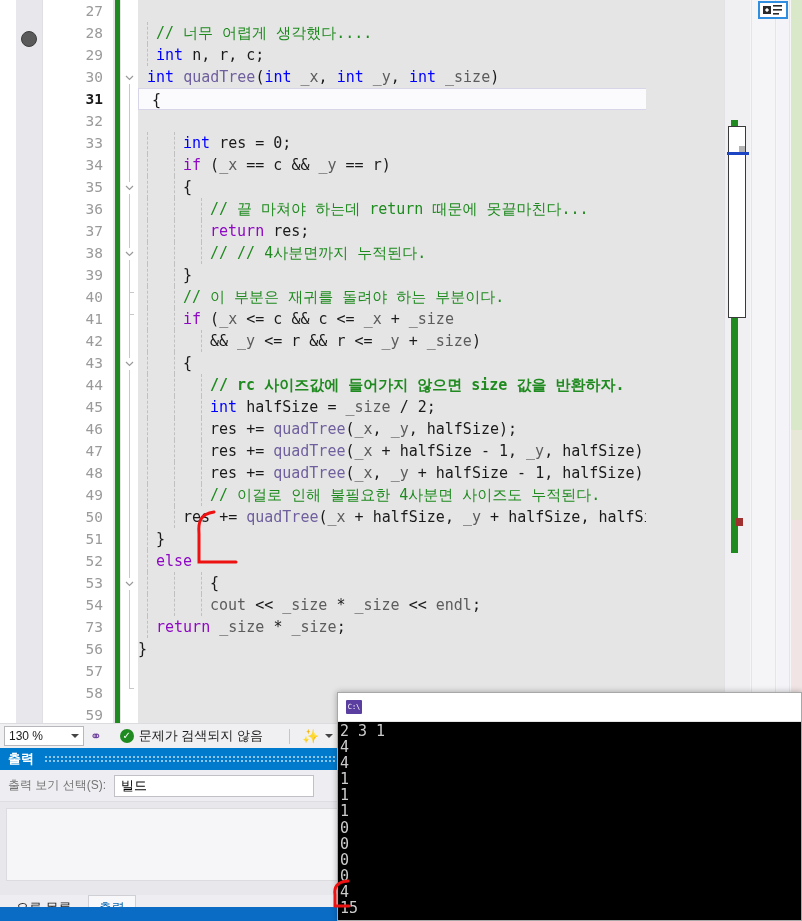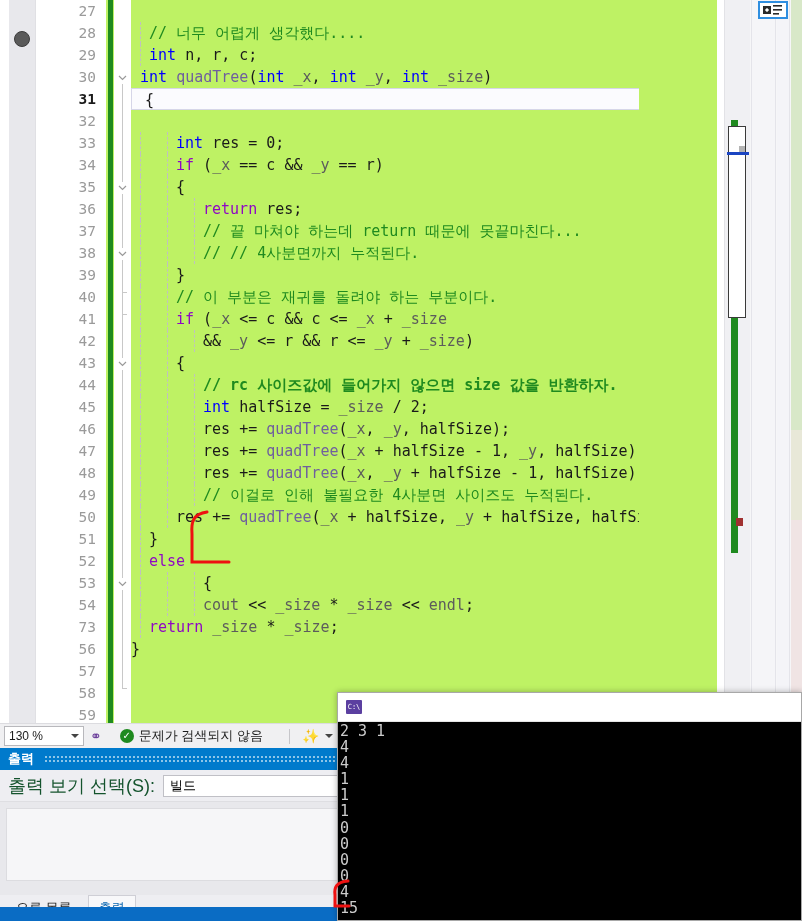--- a/index.html
+++ b/index.html
@@ -7,22 +7,22 @@
     margin: 0; padding: 0;
     width: 802px; height: 921px;
     overflow: hidden;
     background: #ffffff;
     font-family: "Liberation Sans", sans-serif;
   }
   #root { position: relative; width: 802px; height: 921px; }
 
   
   #editor-area {
-    position: absolute; left: 9px; top: 0; width: 708px; height: 723px;
-    background: #bef264;
+    position: absolute; left: 16px; top: 0; width: 708px; height: 723px;
+    background: #e5e5e5;
   }
 
   
   .glyph-margin {
     position: absolute; left: 0; top: 0; width: 27px; height: 723px;
     background: #e8e8ec; border-right: 1px solid #e0e0e4;
   }
   .breakpoint-dot {
     position: absolute; left: 5px; top: 31px;
     width: 16px; height: 16px; border-radius: 50%;
@@ -205,21 +205,21 @@
   }
   .out-dots {
     flex: 1; height: 8px;
     background-image: radial-gradient(#8ec5e8 0.8px, transparent 0.9px);
     background-size: 4px 4px;
   }
   .out-toolbar {
     position: absolute; left: 0; top: 22px; width: 802px; height: 31px;
     background: #eeeef2; display: flex; align-items: center;
   }
-  .out-label { font-size: 18px; padding-left: 8px; color: #14532d; }
+  .out-label { font-size: 12px; padding-left: 8px; color: #737373; }
   .out-select {
     margin-left: 8px; width: 200px; height: 22px;
     background: #ffffff; border: 1px solid #c0c0c6;
     font-size: 13px; display: flex; align-items: center; padding-left: 6px;
   }
   .out-body {
     position: absolute; left: 0; top: 53px; width: 802px; height: 102px;
     background: #e8e8ec; border-top: 1px solid #dedee2;
   }
   .out-body-inner {
@@ -367,22 +367,22 @@
     <div class="code-surface" id="code-surface">
         <div class="code-line"><span style="padding-left: 0px;"></span></div>
         <div class="code-line"><span class="ig" style="left: 26px;"></span><span style="padding-left: 18px;"><span class="cmt">// 너무 어렵게 생각했다....</span></span></div>
         <div class="code-line"><span class="ig" style="left: 26px;"></span><span style="padding-left: 18px;"><span class="kw">int</span><span class="op"> </span><span class="pln">n</span><span class="op">,</span><span class="op"> </span><span class="pln">r</span><span class="op">,</span><span class="op"> </span><span class="pln">c</span><span class="op">;</span></span></div>
         <div class="code-line"><span style="padding-left: 9px;"><span class="kw">int</span><span class="op"> </span><span class="fn">quadTree</span><span class="op">(</span><span class="kw">int</span><span class="op"> </span><span class="var">_x</span><span class="op">,</span><span class="op"> </span><span class="kw">int</span><span class="op"> </span><span class="var">_y</span><span class="op">,</span><span class="op"> </span><span class="kw">int</span><span class="op"> </span><span class="var">_size</span><span class="op">)</span></span></div>
         <div class="code-line current-line"><span style="padding-left: 9px; margin-left: 4px;"><span class="op">{</span></span></div>
         <div class="code-line"><span style="padding-left: 0px;"></span></div>
         <div class="code-line"><span class="ig" style="left: 26px;"></span><span class="ig" style="left: 53px;"></span><span style="padding-left: 45px;"><span class="kw">int</span><span class="op"> </span><span class="pln">res</span><span class="op"> </span><span class="op">=</span><span class="op"> </span><span class="num">0</span><span class="op">;</span></span></div>
         <div class="code-line"><span class="ig" style="left: 26px;"></span><span class="ig" style="left: 53px;"></span><span style="padding-left: 45px;"><span class="ctl">if</span><span class="op"> </span><span class="op">(</span><span class="var">_x</span><span class="op"> </span><span class="op">==</span><span class="op"> </span><span class="pln">c</span><span class="op"> </span><span class="op">&amp;&amp;</span><span class="op"> </span><span class="var">_y</span><span class="op"> </span><span class="op">==</span><span class="op"> </span><span class="pln">r</span><span class="op">)</span></span></div>
         <div class="code-line"><span class="ig" style="left: 26px;"></span><span class="ig" style="left: 53px;"></span><span style="padding-left: 45px;"><span class="op">{</span></span></div>
+        <div class="code-line"><span class="ig" style="left: 26px;"></span><span class="ig" style="left: 53px;"></span><span class="ig" style="left: 80px;"></span><span style="padding-left: 72px;"><span class="cmt">// 끝 마쳐야 하는데 return 때문에 못끝마친다...</span></span></div>
         <div class="code-line"><span class="ig" style="left: 26px;"></span><span class="ig" style="left: 53px;"></span><span class="ig" style="left: 80px;"></span><span style="padding-left: 72px;"><span class="ctl">return</span><span class="op"> </span><span class="pln">res</span><span class="op">;</span></span></div>
-        <div class="code-line"><span class="ig" style="left: 26px;"></span><span class="ig" style="left: 53px;"></span><span class="ig" style="left: 80px;"></span><span style="padding-left: 72px;"><span class="cmt">// 끝 마쳐야 하는데 return 때문에 못끝마친다...</span></span></div>
         <div class="code-line"><span class="ig" style="left: 26px;"></span><span class="ig" style="left: 53px;"></span><span class="ig" style="left: 80px;"></span><span style="padding-left: 72px;"><span class="cmt">// // 4사분면까지 누적된다.</span></span></div>
         <div class="code-line"><span class="ig" style="left: 26px;"></span><span class="ig" style="left: 53px;"></span><span style="padding-left: 45px;"><span class="op">}</span></span></div>
         <div class="code-line"><span class="ig" style="left: 26px;"></span><span class="ig" style="left: 53px;"></span><span style="padding-left: 45px;"><span class="cmt">// 이 부분은 재귀를 돌려야 하는 부분이다.</span></span></div>
         <div class="code-line"><span class="ig" style="left: 26px;"></span><span class="ig" style="left: 53px;"></span><span style="padding-left: 45px;"><span class="ctl">if</span><span class="op"> </span><span class="op">(</span><span class="var">_x</span><span class="op"> </span><span class="op">&lt;=</span><span class="op"> </span><span class="pln">c</span><span class="op"> </span><span class="op">&amp;&amp;</span><span class="op"> </span><span class="pln">c</span><span class="op"> </span><span class="op">&lt;=</span><span class="op"> </span><span class="var">_x</span><span class="op"> </span><span class="op">+</span><span class="op"> </span><span class="var">_size</span></span></div>
         <div class="code-line"><span class="ig" style="left: 26px;"></span><span class="ig" style="left: 53px;"></span><span class="ig" style="left: 80px;"></span><span style="padding-left: 72px;"><span class="op">&amp;&amp;</span><span class="op"> </span><span class="var">_y</span><span class="op"> </span><span class="op">&lt;=</span><span class="op"> </span><span class="pln">r</span><span class="op"> </span><span class="op">&amp;&amp;</span><span class="op"> </span><span class="pln">r</span><span class="op"> </span><span class="op">&lt;=</span><span class="op"> </span><span class="var">_y</span><span class="op"> </span><span class="op">+</span><span class="op"> </span><span class="var">_size</span><span class="op">)</span></span></div>
         <div class="code-line"><span class="ig" style="left: 26px;"></span><span class="ig" style="left: 53px;"></span><span style="padding-left: 45px;"><span class="op">{</span></span></div>
         <div class="code-line"><span class="ig" style="left: 26px;"></span><span class="ig" style="left: 53px;"></span><span class="ig" style="left: 80px;"></span><span style="padding-left: 72px; font-weight: bold;"><span class="cmt">// rc 사이즈값에 들어가지 않으면 size 값을 반환하자.</span></span></div>
         <div class="code-line"><span class="ig" style="left: 26px;"></span><span class="ig" style="left: 53px;"></span><span class="ig" style="left: 80px;"></span><span style="padding-left: 72px;"><span class="kw">int</span><span class="op"> </span><span class="pln">halfSize</span><span class="op"> </span><span class="op">=</span><span class="op"> </span><span class="var">_size</span><span class="op"> </span><span class="op">/</span><span class="op"> </span><span class="num">2</span><span class="op">;</span></span></div>
         <div class="code-line"><span class="ig" style="left: 26px;"></span><span class="ig" style="left: 53px;"></span><span class="ig" style="left: 80px;"></span><span style="padding-left: 72px;"><span class="pln">res</span><span class="op"> </span><span class="op">+=</span><span class="op"> </span><span class="fn">quadTree</span><span class="op">(</span><span class="var">_x</span><span class="op">,</span><span class="op"> </span><span class="var">_y</span><span class="op">,</span><span class="op"> </span><span class="pln">halfSize</span><span class="op">);</span></span></div>
         <div class="code-line"><span class="ig" style="left: 26px;"></span><span class="ig" style="left: 53px;"></span><span class="ig" style="left: 80px;"></span><span style="padding-left: 72px;"><span class="pln">res</span><span class="op"> </span><span class="op">+=</span><span class="op"> </span><span class="fn">quadTree</span><span class="op">(</span><span class="var">_x</span><span class="op"> </span><span class="op">+</span><span class="op"> </span><span class="pln">halfSize</span><span class="op"> </span><span class="op">-</span><span class="op"> </span><span class="num">1</span><span class="op">,</span><span class="op"> </span><span class="var">_y</span><span class="op">,</span><span class="op"> </span><span class="pln">halfSize</span><span class="op">);</span></span></div>

